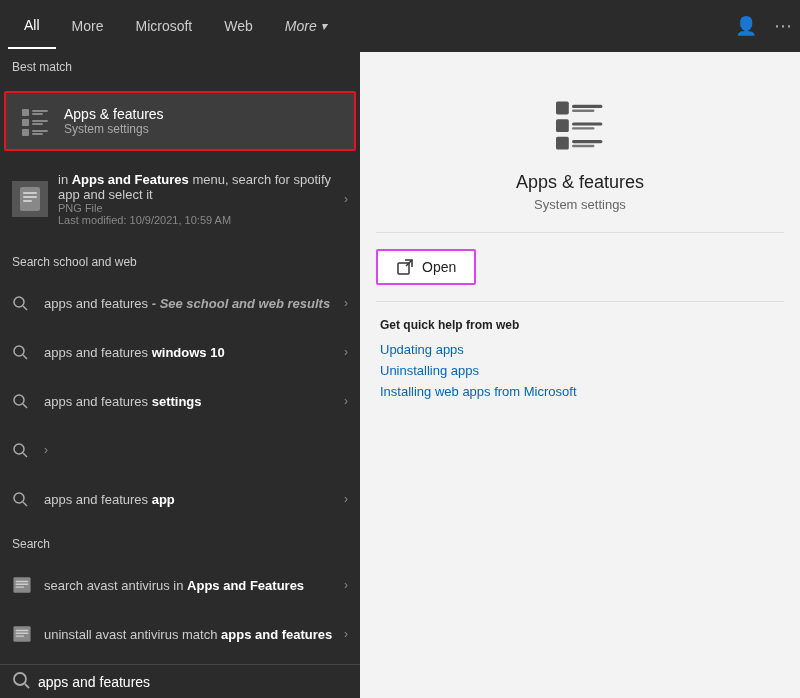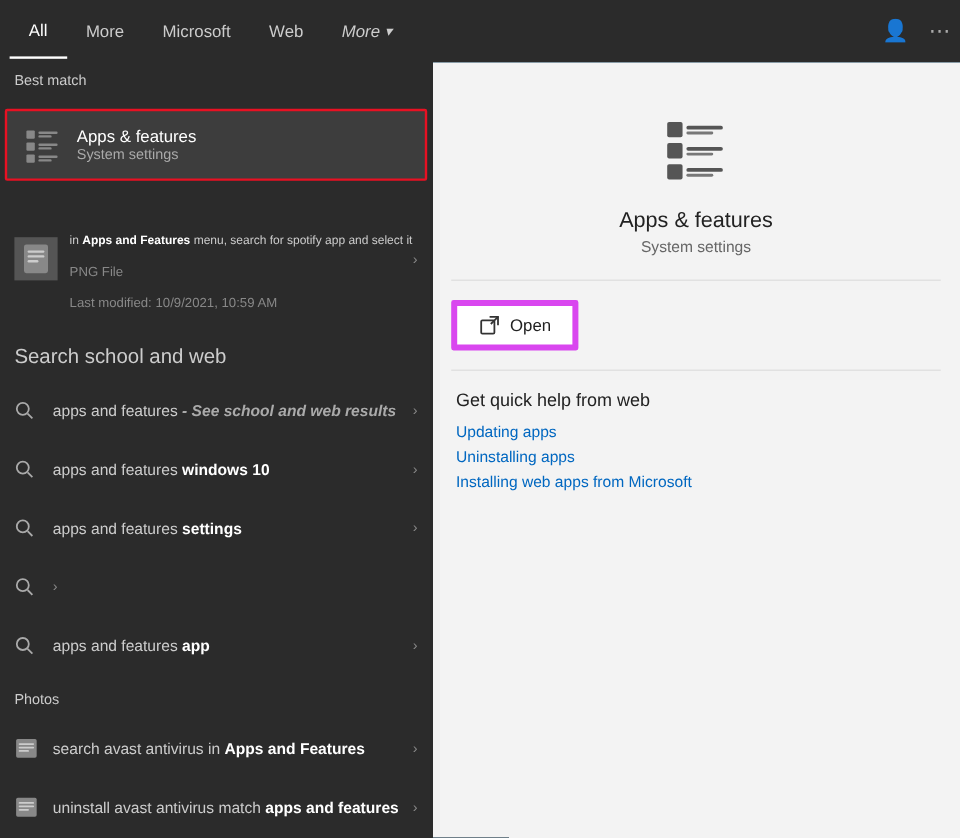--- a/index.html
+++ b/index.html
@@ -143,41 +143,40 @@
       flex-shrink: 0;
       background: #555;
       font-size: 10px;
       color: #ccc;
     }
     .file-text {
       flex: 1;
     }
     .file-title {
       color: #ccc;
-      font-size: 10px;
-      margin-top: 24px;
+      font-size: 13px;
     }
     .file-title b {
       color: #fff;
       font-weight: 600;
     }
     .file-meta {
       color: #888;
       font-size: 11px;
-      margin-top: 14px;
+      margin-top: 0;
     }
     .chevron {
       color: #888;
       font-size: 12px;
     }
 
     
     .search-section-label {
       color: #ccc;
-      font-size: 17px;
+      font-size: 12px;
       padding: 10px 12px 4px 12px;
     }
 
     .search-result {
       display: flex;
       align-items: center;
       padding: 9px 12px;
       cursor: pointer;
     }
     .search-result-icon {
@@ -260,40 +259,40 @@
       display: flex;
       align-items: center;
       gap: 12px;
     }
 
     .open-button {
       display: flex;
       align-items: center;
       gap: 8px;
       padding: 7px 18px;
-      border: 5px solid #d946ef;
+      border: 2px solid #d946ef;
       background: #fff;
       cursor: pointer;
       font-size: 14px;
       color: #222;
       border-radius: 2px;
     }
 
     .right-divider2 {
       height: 1px;
       background: #ddd;
       margin: 0 16px;
     }
 
     .quick-help-section {
       padding: 16px 20px;
     }
     .quick-help-title {
-      font-size: 15px;
-      font-weight: 400;
+      font-size: 12px;
+      font-weight: 700;
       color: #222;
       margin-bottom: 10px;
     }
     .quick-help-link {
       display: block;
       color: #0067c0;
       font-size: 13px;
       margin-bottom: 6px;
       cursor: pointer;
       text-decoration: none;
@@ -449,21 +448,21 @@
             <circle cx="7" cy="7" r="5" fill="none" stroke="#aaa" stroke-width="1.5"></circle>
             <line x1="11" y1="11" x2="15" y2="15" stroke="#aaa" stroke-width="1.5"></line>
           </svg>
         </div>
         <div class="search-result-text">
           <span>apps and features </span><b>app</b>
         </div>
         <div class="chevron">›</div>
       </div>
 
-      <div class="photos-section-label">Photos</div>
+      <div class="photos-section-label">Search</div>
 
       <div class="search-result">
         <div class="search-result-icon">
           <svg width="28" height="28" viewBox="0 0 28 28">
             <rect x="2" y="3" width="24" height="22" fill="#888" rx="2"></rect>
             <rect x="5" y="8" width="18" height="2" fill="#ccc" rx="1"></rect>
             <rect x="5" y="12" width="18" height="2" fill="#ccc" rx="1"></rect>
             <rect x="5" y="16" width="12" height="2" fill="#ccc" rx="1"></rect>
           </svg>
         </div>

